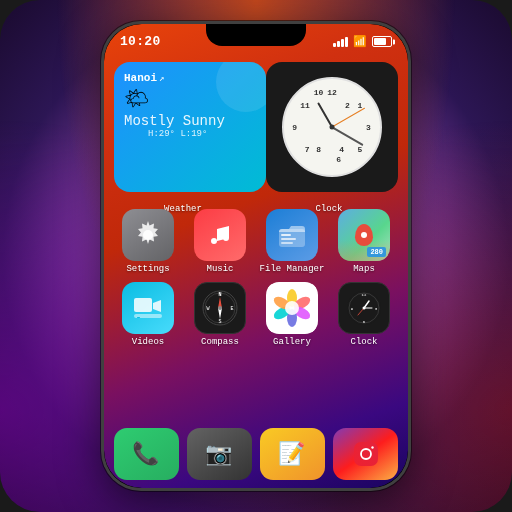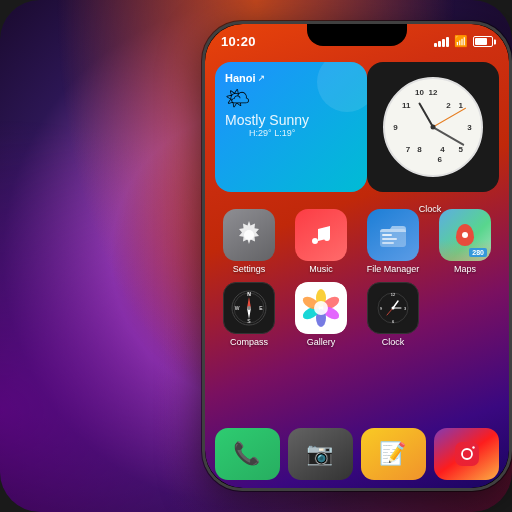--- a/index.html
+++ b/index.html
@@ -7,23 +7,24 @@
       width: 512px; height: 512px; overflow: hidden;
       background: #1a1a1a;
       display: flex; align-items: center; justify-content: center;
       font-family: -apple-system, 'Helvetica Neue', sans-serif;
     }
 
     
     .outer-bg {
       width: 512px; height: 512px;
       background: radial-gradient(ellipse at center, #c0392b 0%, #8e44ad 40%, #2c1654 70%, #1a0a2e 100%);
-      display: flex; align-items: center; justify-content: flex-end;
+      display: flex; align-items: center; justify-content: center;
       position: relative;
       border-radius: 40px;
+      font-family: Liberation Mono, monospace;
     }
 
     
     .outer-bg::before {
       content: '';
       position: absolute;
       top: 0; left: 0; right: 0; bottom: 0;
       background: radial-gradient(ellipse at 50% 0%, rgba(220,80,20,0.85) 0%, transparent 55%),
                   radial-gradient(ellipse at 0% 80%, rgba(120,0,160,0.6) 0%, transparent 50%),
                   radial-gradient(ellipse at 100% 80%, rgba(160,20,20,0.5) 0%, transparent 50%);
@@ -304,20 +305,23 @@
             <span class="clock-num" style="top:14%;left:36%;">10</span>
 
             <div class="hour-hand"></div>
             <div class="minute-hand"></div>
             <div class="second-hand"></div>
             <div class="clock-center"></div>
           </div>
         </div>
       </div>
 
+      <div style="position:absolute;top:174px;left:10px;width:calc(50% - 14px);text-align:center;">
+        <span class="app-name">Weather</span>
+      </div>
       <div style="position:absolute;top:174px;right:10px;width:calc(50% - 14px);text-align:center;">
         <span class="app-name">Clock</span>
       </div>
 
       <div class="app-grid">
 
         <div class="app-item">
           <div class="app-icon icon-settings">
             <svg width="32" height="32" viewBox="0 0 32 32" fill="none">
               <circle cx="16" cy="16" r="5" fill="white" opacity="0.9"></circle>
@@ -355,20 +359,31 @@
             <div style="position:absolute;top:50%;left:50%;transform:translate(-50%,-50%)">
               <div style="width:18px;height:22px;background:#e74c3c;border-radius:50% 50% 50% 50% / 60% 60% 40% 40%;display:flex;align-items:center;justify-content:center;">
                 <div style="width:6px;height:6px;background:white;border-radius:50%"></div>
               </div>
             </div>
             <div style="position:absolute;bottom:4px;right:4px;background:#3498db;color:white;font-size:7px;font-weight:bold;padding:1px 3px;border-radius:2px;">280</div>
           </div>
           <span class="app-name">Maps</span>
         </div>
 
+        <div class="app-item">
+          <div class="app-icon icon-videos">
+            <svg width="30" height="26" viewBox="0 0 30 26" fill="none">
+              <rect x="1" y="3" width="18" height="14" rx="2" fill="white" opacity="0.85"></rect>
+              <path d="M20 8 L28 5 L28 17 L20 14 Z" fill="white" opacity="0.85"></path>
+              <rect x="1" y="19" width="28" height="4" rx="2" fill="white" opacity="0.5"></rect>
+              <rect x="4" y="22" width="3" height="1" rx="0.5" fill="#0abde3"></rect>
+            </svg>
+          </div>
+          <span class="app-name">Videos</span>
+        </div>
 
         <div class="app-item">
           <div class="app-icon icon-compass" style="background:#1a1a1a;border:1px solid #333;">
             <svg width="38" height="38" viewBox="0 0 38 38">
               <circle cx="19" cy="19" r="17" fill="#1a1a1a" stroke="#444" stroke-width="1"></circle>
               <circle cx="19" cy="19" r="15" fill="none" stroke="#555" stroke-width="0.5"></circle>
 
               <text x="19" y="7" text-anchor="middle" fill="white" font-size="5" font-weight="bold">N</text>
               <text x="31" y="21" text-anchor="middle" fill="white" font-size="5">E</text>
               <text x="19" y="34" text-anchor="middle" fill="white" font-size="5">S</text>

